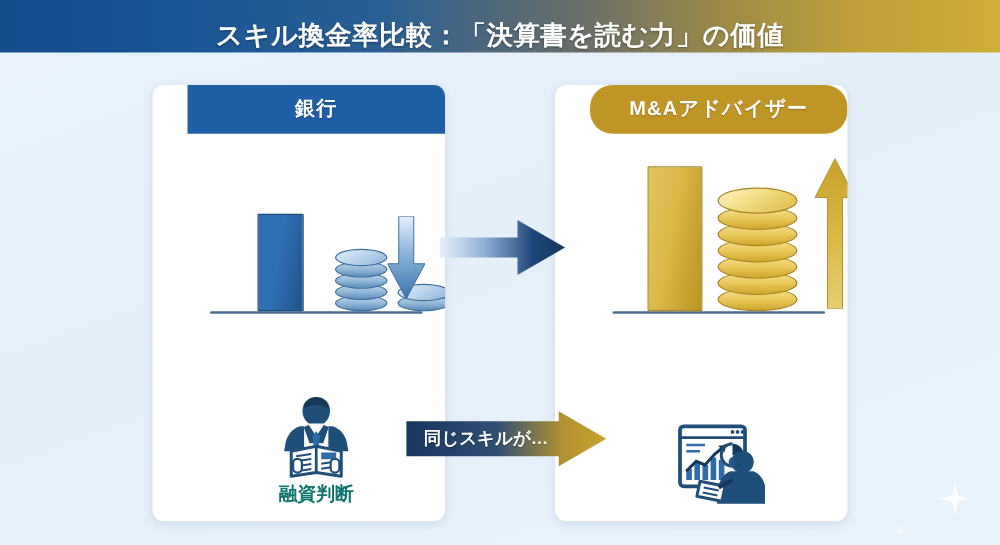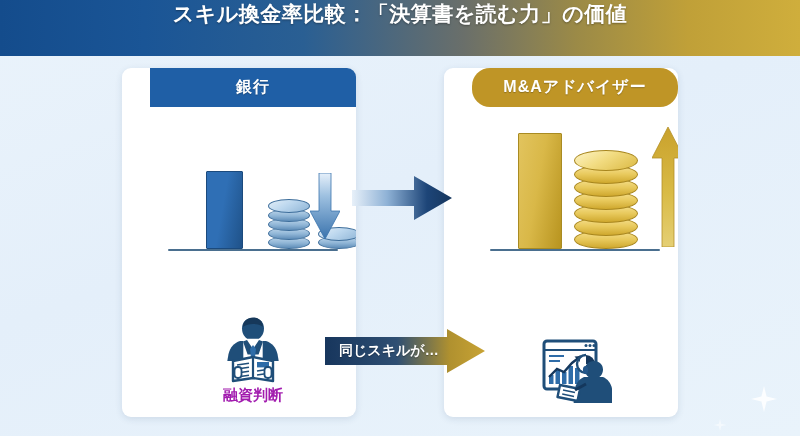--- a/index.html
+++ b/index.html
@@ -9,25 +9,25 @@
     overflow: hidden;
   }
   body {
     position: relative;
     background: linear-gradient(160deg, #eaf3fb 0%, #e4effa 45%, #e9f3fb 100%);
   }
 
   
   .header {
     position: absolute; left: 0; top: 0;
-    width: 800px; height: 56px;
+    width: 800px; height: 42px;
     background: linear-gradient(90deg,
         #144c8c 0%, #1a5596 18%, #2a5f93 38%,
         #6a6f6a 58%, #9b8a47 72%, #c0a038 86%, #cfae3c 100%);
-    display: flex; align-items: flex-start; justify-content: center;
+    display: flex; align-items: flex-end; justify-content: center;
   }
   .header-title {
     color: #ffffff;
     font-size: 21px;
     font-weight: bold;
     letter-spacing: 0.5px;
     text-shadow: 0 1px 2px rgba(0,0,0,0.35);
     white-space: nowrap;
   }
 
@@ -133,21 +133,21 @@
   }
 
   
   .bottom-item {
     position: absolute; left: 0; right: 0; bottom: 12px;
     display: flex; flex-direction: column; align-items: center;
   }
   .bottom-icon { width: 74px; height: 68px; }
   .bottom-label {
     margin-top: 3px;
-    font-size: 15px; font-weight: bold; color: #a21caf;
+    font-size: 15px; font-weight: bold; color: #0f766e;
   }
 
   
   .mid-arrow-top {
     position: absolute; left: 352px; top: 176px;
     width: 100px; height: 44px;
   }
   .mid-arrow-bottom {
     position: absolute; left: 325px; top: 329px;
     width: 160px; height: 44px;

